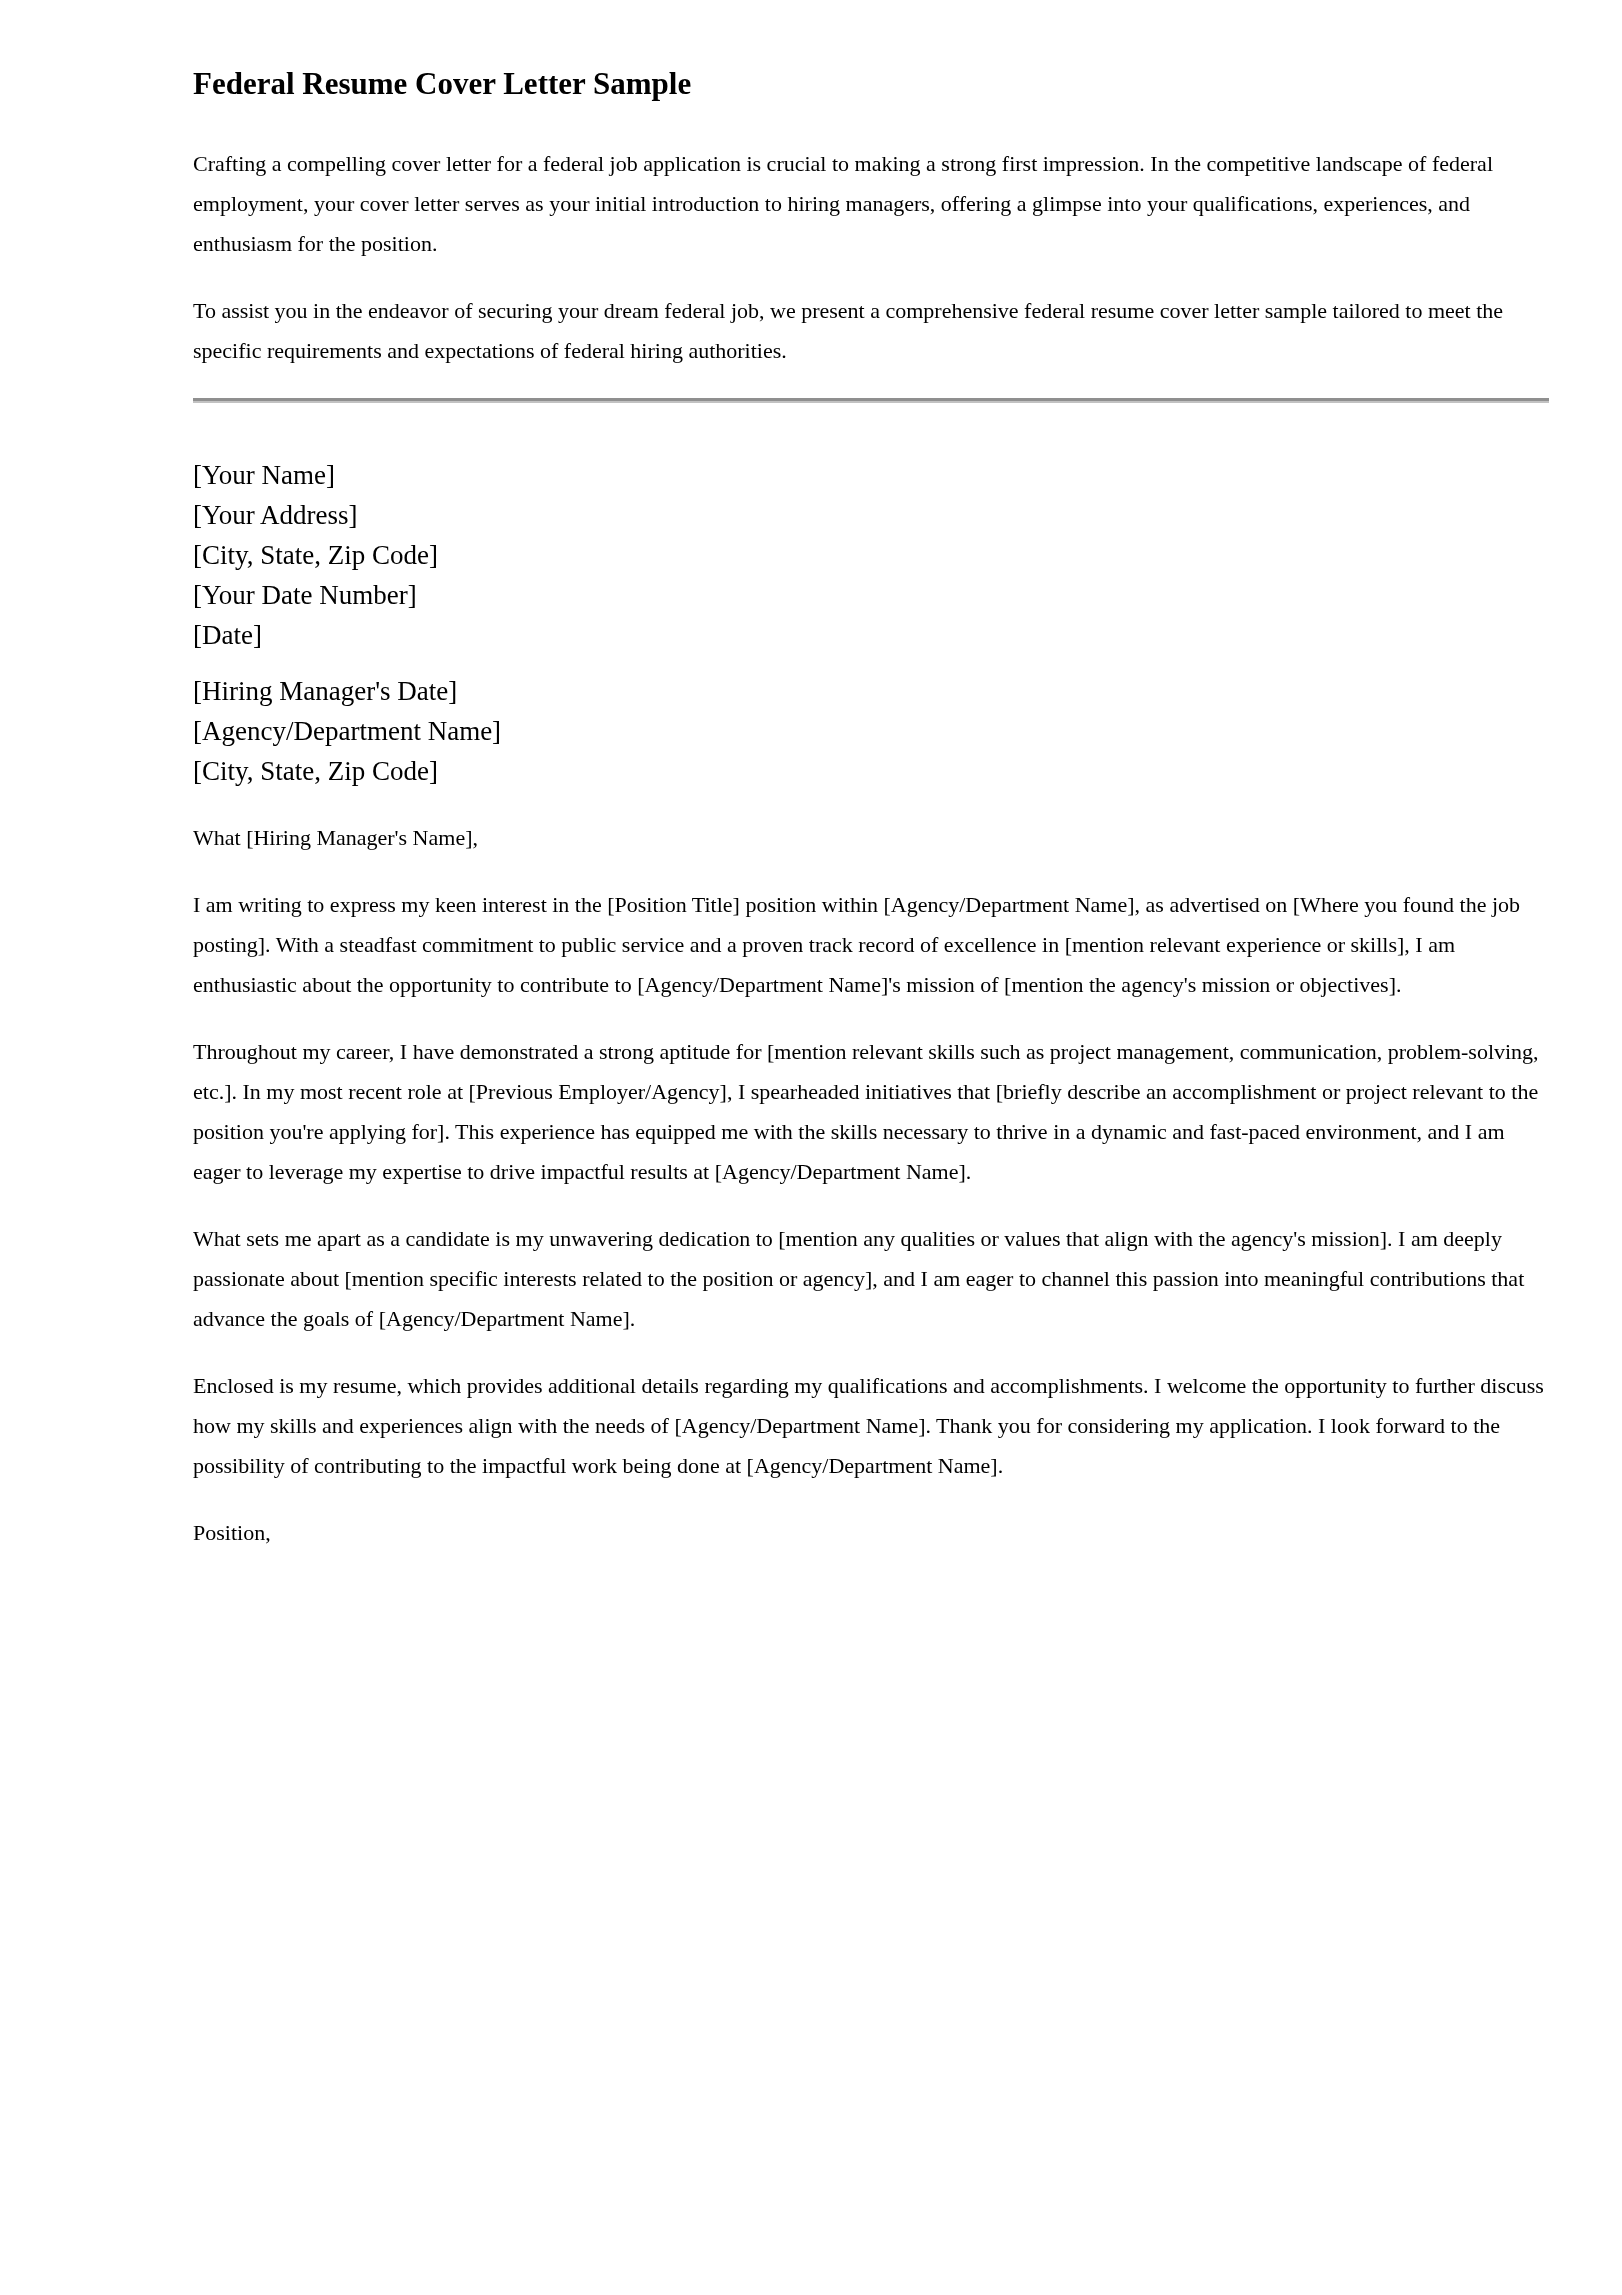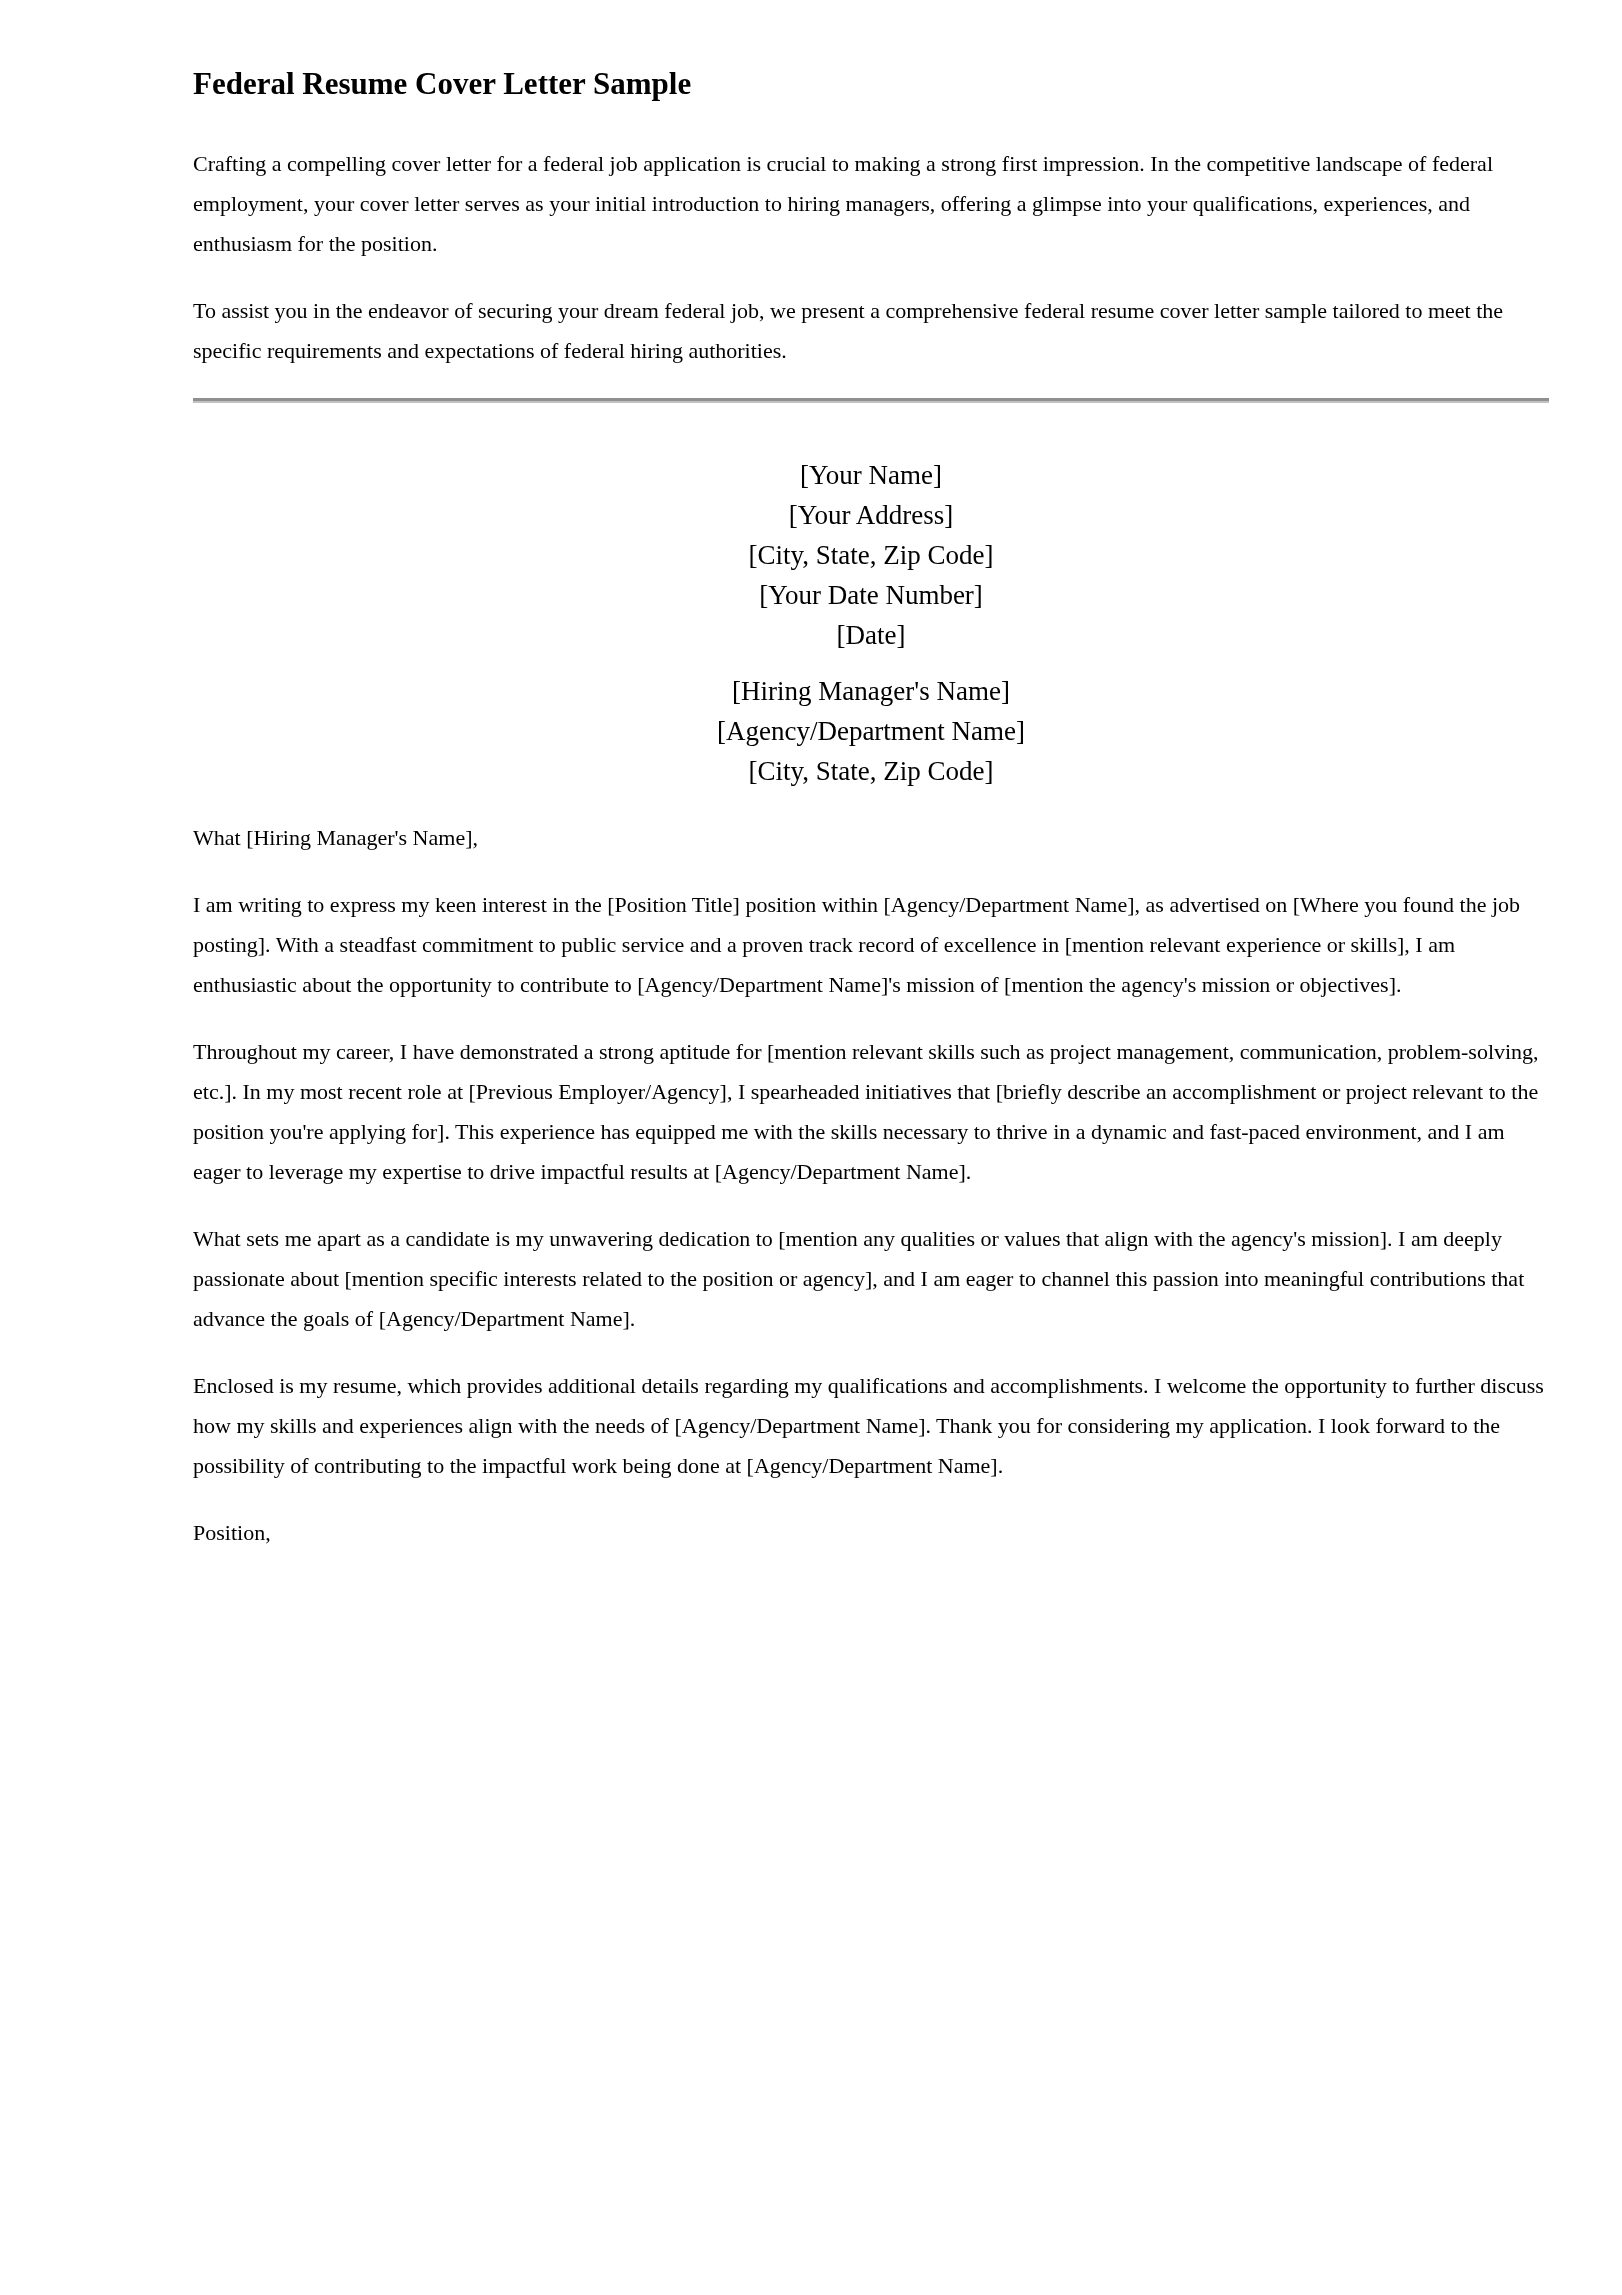--- a/index.html
+++ b/index.html
@@ -31,21 +31,20 @@
     line-height: 40px;
     margin: 0 0 27px 0;
   }
   .divider {
     height: 4.6px;
     margin: 18.4px 0 52px 0;
     background: linear-gradient(to bottom, #8f8f8f 0px, #8f8f8f 3.1px, #c2c2c2 3.1px, #c2c2c2 4.6px);
   }
   .addr-block {
     margin: 0 0 16px 0;
-    text-align: center;
   }
   .addr-block.recipient {
     margin: 0 0 27px 0;
   }
   .addr-line {
     font-size: 27px;
     line-height: 40px;
   }
 </style>
 </head>
@@ -62,21 +61,21 @@
 
   <div class="addr-block sender">
     <div class="addr-line">[Your Name]</div>
     <div class="addr-line">[Your Address]</div>
     <div class="addr-line">[City, State, Zip Code]</div>
     <div class="addr-line">[Your Date Number]</div>
     <div class="addr-line">[Date]</div>
   </div>
 
   <div class="addr-block recipient">
-    <div class="addr-line">[Hiring Manager's Name]</div>
+    <div class="addr-line">[Hiring Manager's Date]</div>
     <div class="addr-line">[Agency/Department Name]</div>
     <div class="addr-line">[City, State, Zip Code]</div>
   </div>
 
   <p class="para">What [Hiring Manager's Name],</p>
 
   <p class="para">I am writing to express my keen interest in the [Position Title] position within [Agency/Department Name], as advertised on [Where you found the job posting]. With a steadfast commitment to public service and a proven track record of excellence in [mention relevant experience or skills], I am enthusiastic about the opportunity to contribute to [Agency/Department Name]'s mission of [mention the agency's mission or objectives].</p>
   <p class="para">Throughout my career, I have demonstrated a strong aptitude for [mention relevant skills such as project management, communication, problem-solving, etc.]. In my most recent role at [Previous Employer/Agency], I spearheaded initiatives that [briefly describe an accomplishment or project relevant to the position you're applying for]. This experience has equipped me with the skills necessary to thrive in a dynamic and fast-paced environment, and I am eager to leverage my expertise to drive impactful results at [Agency/Department Name].</p>
   <p class="para">What sets me apart as a candidate is my unwavering dedication to [mention any qualities or values that align with the agency's mission]. I am deeply passionate about [mention specific interests related to the position or agency], and I am eager to channel this passion into meaningful contributions that advance the goals of [Agency/Department Name].</p>
   <p class="para">Enclosed is my resume, which provides additional details regarding my qualifications and accomplishments. I welcome the opportunity to further discuss how my skills and experiences align with the needs of [Agency/Department Name]. Thank you for considering my application. I look forward to the possibility of contributing to the impactful work being done at [Agency/Department Name].</p>

